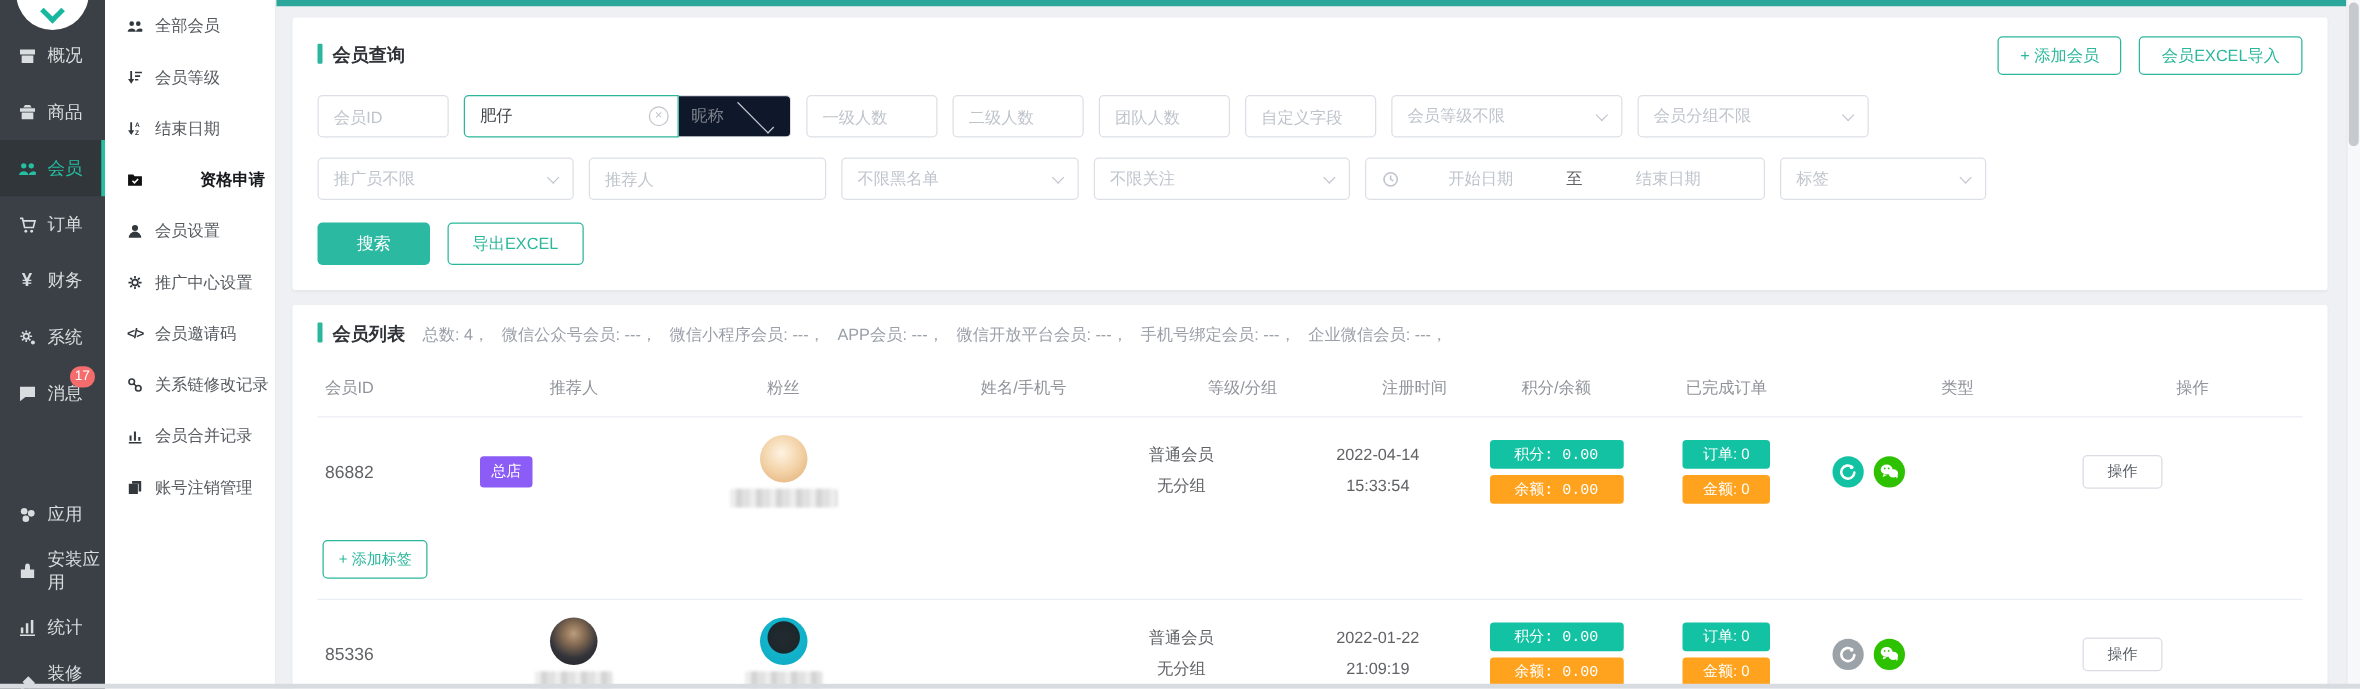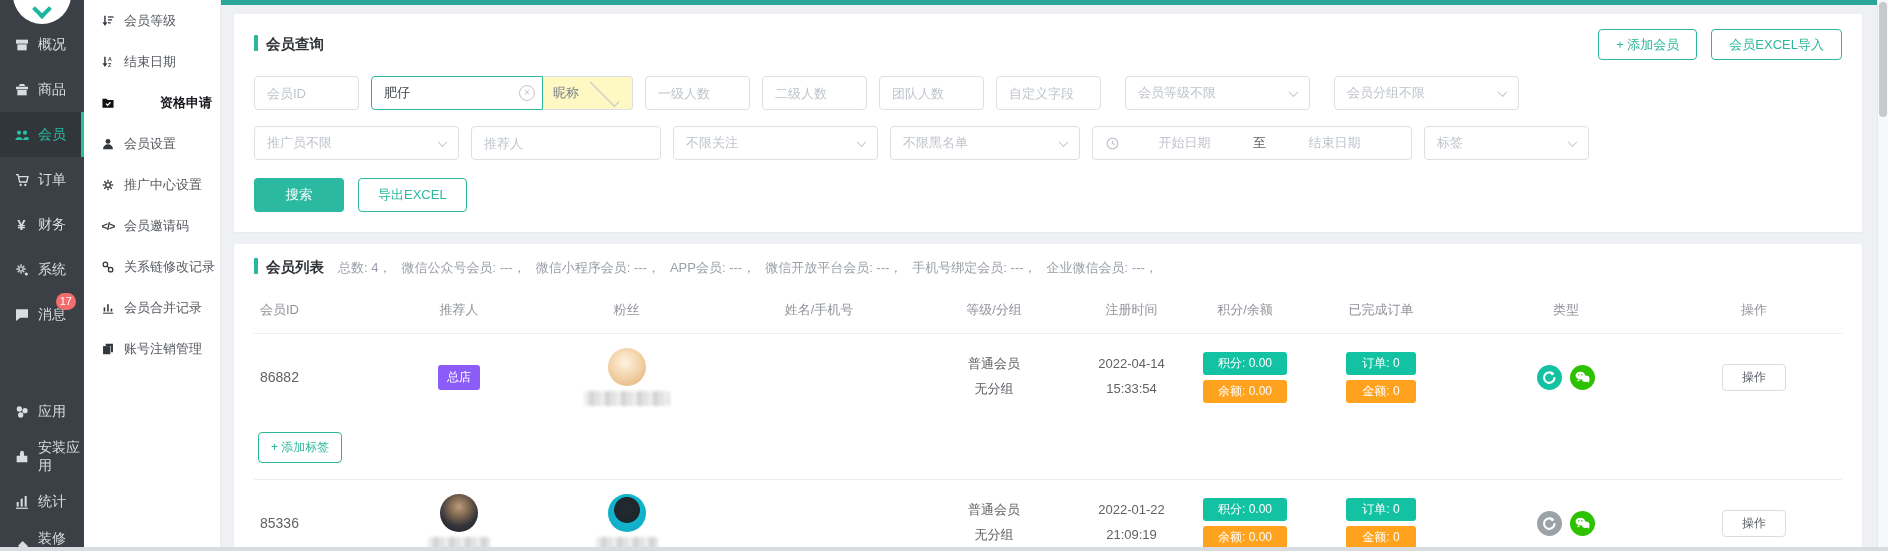--- a/index.html
+++ b/index.html
@@ -49,29 +49,29 @@
 
   .frow { display:flex; gap:12px; margin-top:16px; align-items:center; }
   .f-input { height:34px; border:1px solid #dcdfe6; border-radius:4px; padding:0 12px; font-size:13px;
     color:#606266; outline:none; font-family:inherit; background:#fff; }
   .f-input::placeholder { color:#bfc4cc; }
   .f-select { height:34px; border:1px solid #dcdfe6; border-radius:4px; padding:0 12px; display:flex;
     align-items:center; background:#fff; cursor:pointer; }
   .f-select .ph { flex:1; font-size:13px; color:#bfc4cc; white-space:nowrap; overflow:hidden; }
   .chev { width:7px; height:7px; border-right:1.4px solid #c0c4cc; border-bottom:1.4px solid #c0c4cc;
     transform:rotate(45deg) translate(-1px,-1px); flex:none; }
-  .w105 { width:105px; } .w185 { width:185px;margin-left:12px; } .w205 { width:205px; } .w165 { width:165px; } .w190 { width:190px; }
+  .w105 { width:105px; } .w185 { width:185px; } .w205 { width:205px; } .w165 { width:165px; } .w190 { width:190px; }
 
   .grp { display:flex; }
   .grp-input-wrap { position:relative; }
   .grp-input { width:172px; height:34px; border:1px solid #2bb79b; border-radius:4px 0 0 4px;
     padding:0 30px 0 12px; font-size:13px; color:#3f4348; outline:none; font-family:inherit; }
   .clear-ic { position:absolute; right:8px; top:9px; width:16px; height:16px; border:1px solid #c0c4cc;
     border-radius:50%; color:#c0c4cc; font-size:10px; line-height:14px; text-align:center; cursor:pointer; }
-  .grp-select { width:90px; height:34px; background:#fef9c3; border:1px solid #dcdfe6; border-left:none;
+  .grp-select { width:90px; height:34px; background:#0f172a; border:1px solid #dcdfe6; border-left:none;
     border-radius:0 4px 4px 0; display:flex; align-items:center; padding:0 10px; cursor:pointer; }
   .grp-select span { flex:1; font-size:13px; color:#7c828a; }
 
   .f-dr { width:320px; height:34px; border:1px solid #dcdfe6; border-radius:4px; display:flex;
     align-items:center; padding:0 12px; cursor:pointer; background:#fff; }
   .dr-ph { flex:1; text-align:center; font-size:13px; color:#bfc4cc; }
   .dr-sep { font-size:13px; color:#606266; padding:0 4px; }
   .clock-ic { width:15px; height:15px; display:inline-flex; flex:none; }
   .clock-ic svg { width:15px; height:15px; }
 
@@ -83,37 +83,37 @@
 
   
   .list-head { display:flex; align-items:center; gap:14px; }
   .stats { font-size:13px; color:#9a9fa8; display:flex; flex-wrap:nowrap; }
   .stats span { margin-right:10px; white-space:nowrap; }
   .grid { display:grid; grid-template-columns:130px 150px 185px 200px 150px 125px 102px 170px 200px 1fr; }
   .thead { margin-top:24px; padding-bottom:14px; border-bottom:1px solid #ebeef5; }
   .th { font-size:13px; color:#909399; text-align:center; }
   .th.first { text-align:left; padding-left:6px; }
   .trow { align-items:center; padding:14px 0; }
-  .td { display:flex; justify-content:center; align-items:center; }
+  .td { display:flex; align-items:center; }
   .td.id { justify-content:flex-start; padding-left:6px; color:#606266; font-size:14px; }
   .badge-purple { background:#8b5cf6; color:#fff; font-size:12px; padding:4px 9px; border-radius:3px; }
   .fans-cell { flex-direction:column; gap:5px; }
   .avatar { width:38px; height:38px; border-radius:50%; flex:none; }
   .avatar.cat { background:radial-gradient(circle at 45% 38%, #fdf3e2 0%, #f3d3a8 48%, #e0aa72 100%); }
   .avatar.man1 { background:radial-gradient(circle at 50% 34%, #bb9c7e 0%, #8a6f55 26%, #33333a 62%, #202026 100%); }
   .avatar.man2 { background:radial-gradient(circle at 50% 42%, #222b30 0%, #1d262b 43%, #12b4cc 46%, #0fa6c2 100%); }
   .blur-name { height:15px; border-radius:2px; filter:blur(1.4px); opacity:.95;
     background:repeating-linear-gradient(90deg,#ececec 0 5px,#d2d2d2 5px 10px,#e0e0e0 10px 16px); }
   .bw86 { width:86px; } .bw62 { width:62px; }
   .two-line { text-align:center; font-size:13px; color:#606266; line-height:1.9; }
   .pill-col { flex-direction:column; gap:5px; }
   .pill { display:block; color:#fff; font-size:12px; text-align:center; padding:3px 0; border-radius:3px; }
   .pill.teal { background:#13c2a3; }
   .pill.orange { background:#ffa21d; }
-  .pw88 { width:84px; } .pw70 { width:70px; }
+  .pw88 { width:107px;font-family:Liberation Mono, monospace; } .pw70 { width:70px; }
   .type-cell { gap:8px; }
   .type-circle { width:25px; height:25px; border-radius:50%; display:inline-flex; align-items:center;
     justify-content:center; cursor:pointer; }
   .type-circle svg { width:21px; height:21px; }
   .bg-teal { background:#13c2a3; } .bg-gray { background:#9ca3a8; } .bg-green { background:#2dc100; }
   .btn-op { width:64px; height:27px; background:#fff; border:1px solid #d9dce3; border-radius:4px;
     color:#5a5e66; font-size:12px; cursor:pointer; font-family:inherit; }
   .tag-row { padding:12px 0 16px 4px; border-bottom:1px solid #ebeef5; }
   .btn-addtag { background:#fff; border:1px solid #2bb79b; border-radius:4px; color:#2bb79b;
     font-size:12px; padding:6px 12px; cursor:pointer; font-family:inherit; }
@@ -243,20 +243,31 @@
           </svg>
         </span>
       <span>装修DIY</span>
     </div>
   </div>
 
   <div class="submenu">
     <div class="sub-item">
       <span class="sub-ic">
           <svg viewBox="0 0 24 24">
+            <circle cx="7.5" cy="8.5" r="3.2"></circle>
+            <circle cx="16.5" cy="8.5" r="3.2"></circle>
+            <path d="M1.8 19.5a5.9 5.9 0 0 1 11.4 0z"></path>
+            <path d="M13.2 19.5a6 6 0 0 1 9-3.4l-.4 3.4z"></path>
+          </svg>
+        </span>
+      <span>全部会员</span>
+    </div>
+    <div class="sub-item">
+      <span class="sub-ic">
+          <svg viewBox="0 0 24 24">
             <path d="M5.5 3h2.5v12H5.5z"></path>
             <path d="M2.5 14h8.5L6.8 20.5z"></path>
             <path d="M12 4h9.5v2.2H12z"></path>
             <path d="M12 9h7v2.2h-7z"></path>
             <path d="M12 14h4.5v2.2H12z"></path>
           </svg>
         </span>
       <span>会员等级</span>
     </div>
     <div class="sub-item">
@@ -382,26 +393,26 @@
           <span class="chev"></span>
         </div>
       </div>
 
       <div class="frow">
         <div class="f-select w205">
           <span class="ph">推广员不限</span>
           <span class="chev"></span>
         </div>
         <input class="f-input w190" placeholder="推荐人" style="">
+        <div class="f-select w190">
+          <span class="ph">不限黑名单</span>
+          <span class="chev"></span>
+        </div>
         <div class="f-select w205">
           <span class="ph">不限关注</span>
-          <span class="chev"></span>
-        </div>
-        <div class="f-select w190">
-          <span class="ph">不限黑名单</span>
           <span class="chev"></span>
         </div>
         <div class="f-dr">
           <span class="clock-ic">
               <svg viewBox="0 0 24 24">
                 <circle cx="12" cy="12" r="8.5" fill="none" stroke="#c0c4cc" stroke-width="2"></circle>
                 <path d="M12 7v5l3.5 2" stroke="#c0c4cc" stroke-width="2" fill="none"></path>
               </svg>
             </span>
           <span class="dr-ph">开始日期</span>

